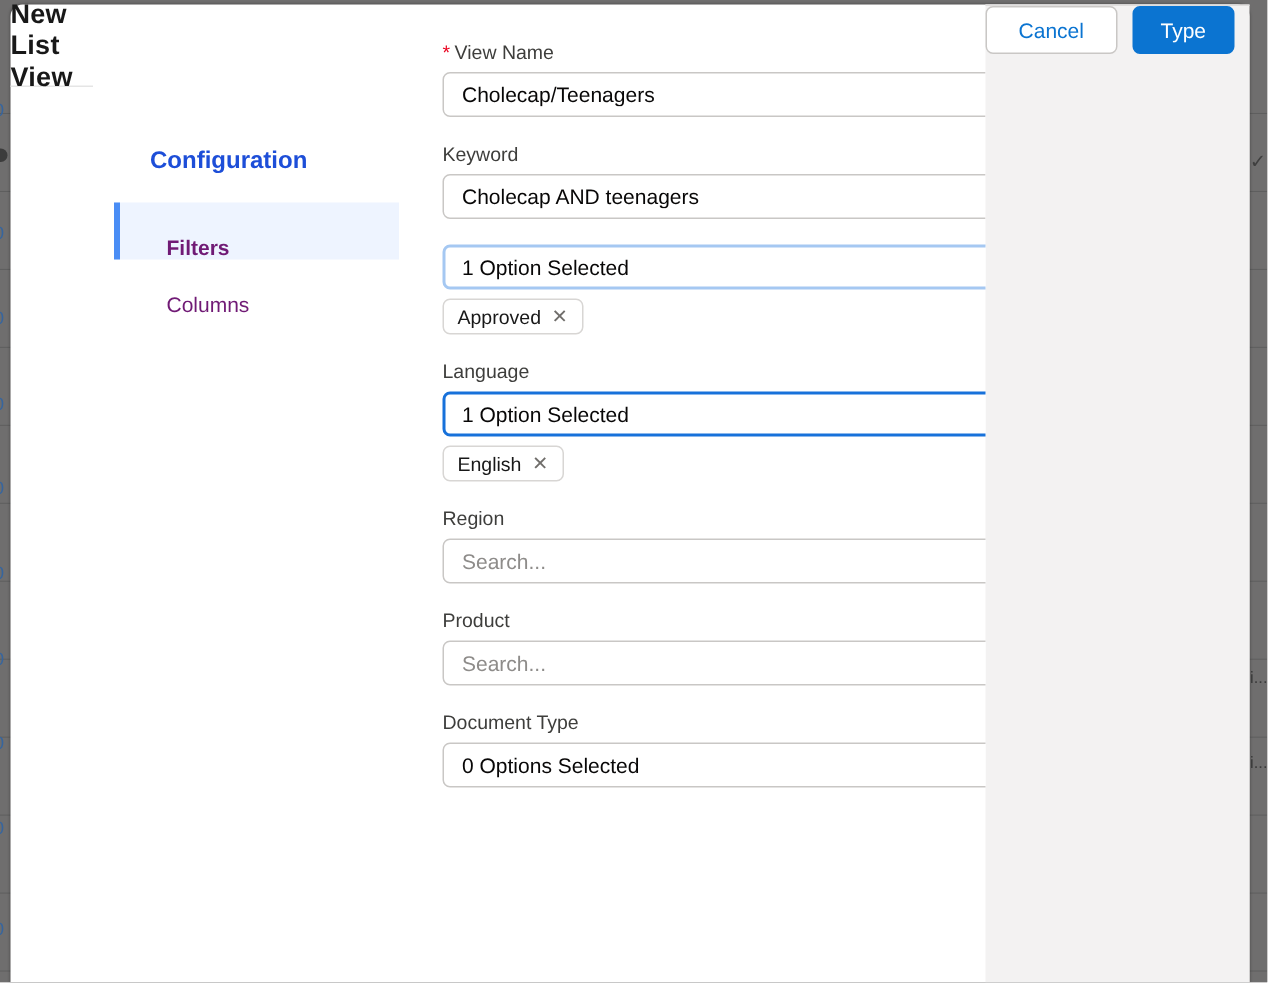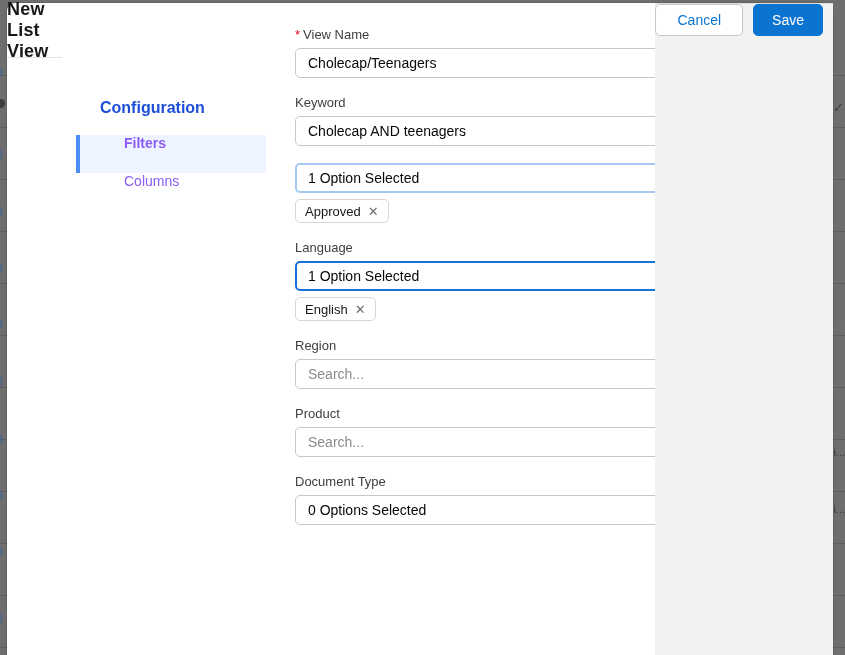--- a/index.html
+++ b/index.html
@@ -24,22 +24,22 @@
 
   .modal-header { height:55px; flex:0 0 55px; border-bottom:1px solid #e5e5e5;
     display:flex; align-items:center; justify-content:center; }
   .modal-title { font-size:18px; font-weight:600; color:#181818; letter-spacing:.2px; }
 
   .modal-body { flex:1 1 auto; display:flex; overflow:hidden; }
 
   
   .sidebar { width:233px; flex:0 0 233px; padding-top:96px; }
   .sidebar-heading { margin-left:38px; font-size:16px; font-weight:700; color:#1d4ed8; margin-bottom:18px; }
-  .nav-item { margin-left:14px; width:190px; height:38px; display:flex; align-items:flex-start;
-    padding-left:44px; font-size:14px; color:#8b5cf6; cursor:pointer;
+  .nav-item { margin-left:14px; width:190px; height:38px; display:flex; align-items:flex-end;
+    padding-left:31px; font-size:14px; color:#701a75; cursor:pointer;
     border-left:4px solid transparent; }
   .nav-item.selected { background:#eef4ff; border-left-color:#4a8df5; font-weight:700; }
 
   
   .form-col { width:570px; padding-top:24px; }
   .field { margin-bottom:17px; }
   .field-label { font-size:13px; color:#3e3e3c; margin-bottom:6px; }
   .req { color:#ea001e; margin-right:3px; }
   .text-input, .select-box, .search-wrap input {
     width:570px; height:30px; border:1px solid #c9c7c5; border-radius:5px;
@@ -178,17 +178,17 @@
             <span>0 Options Selected</span>
             <span class="chevron-down"></span>
           </div>
         </div>
 
       </div>
     </div>
 
     <div class="modal-footer">
       <button class="btn btn-neutral">Cancel</button>
-      <button class="btn btn-brand">Save</button>
+      <button class="btn btn-brand">Type</button>
     </div>
 
   </div>
 </div>
 
 </body></html>

